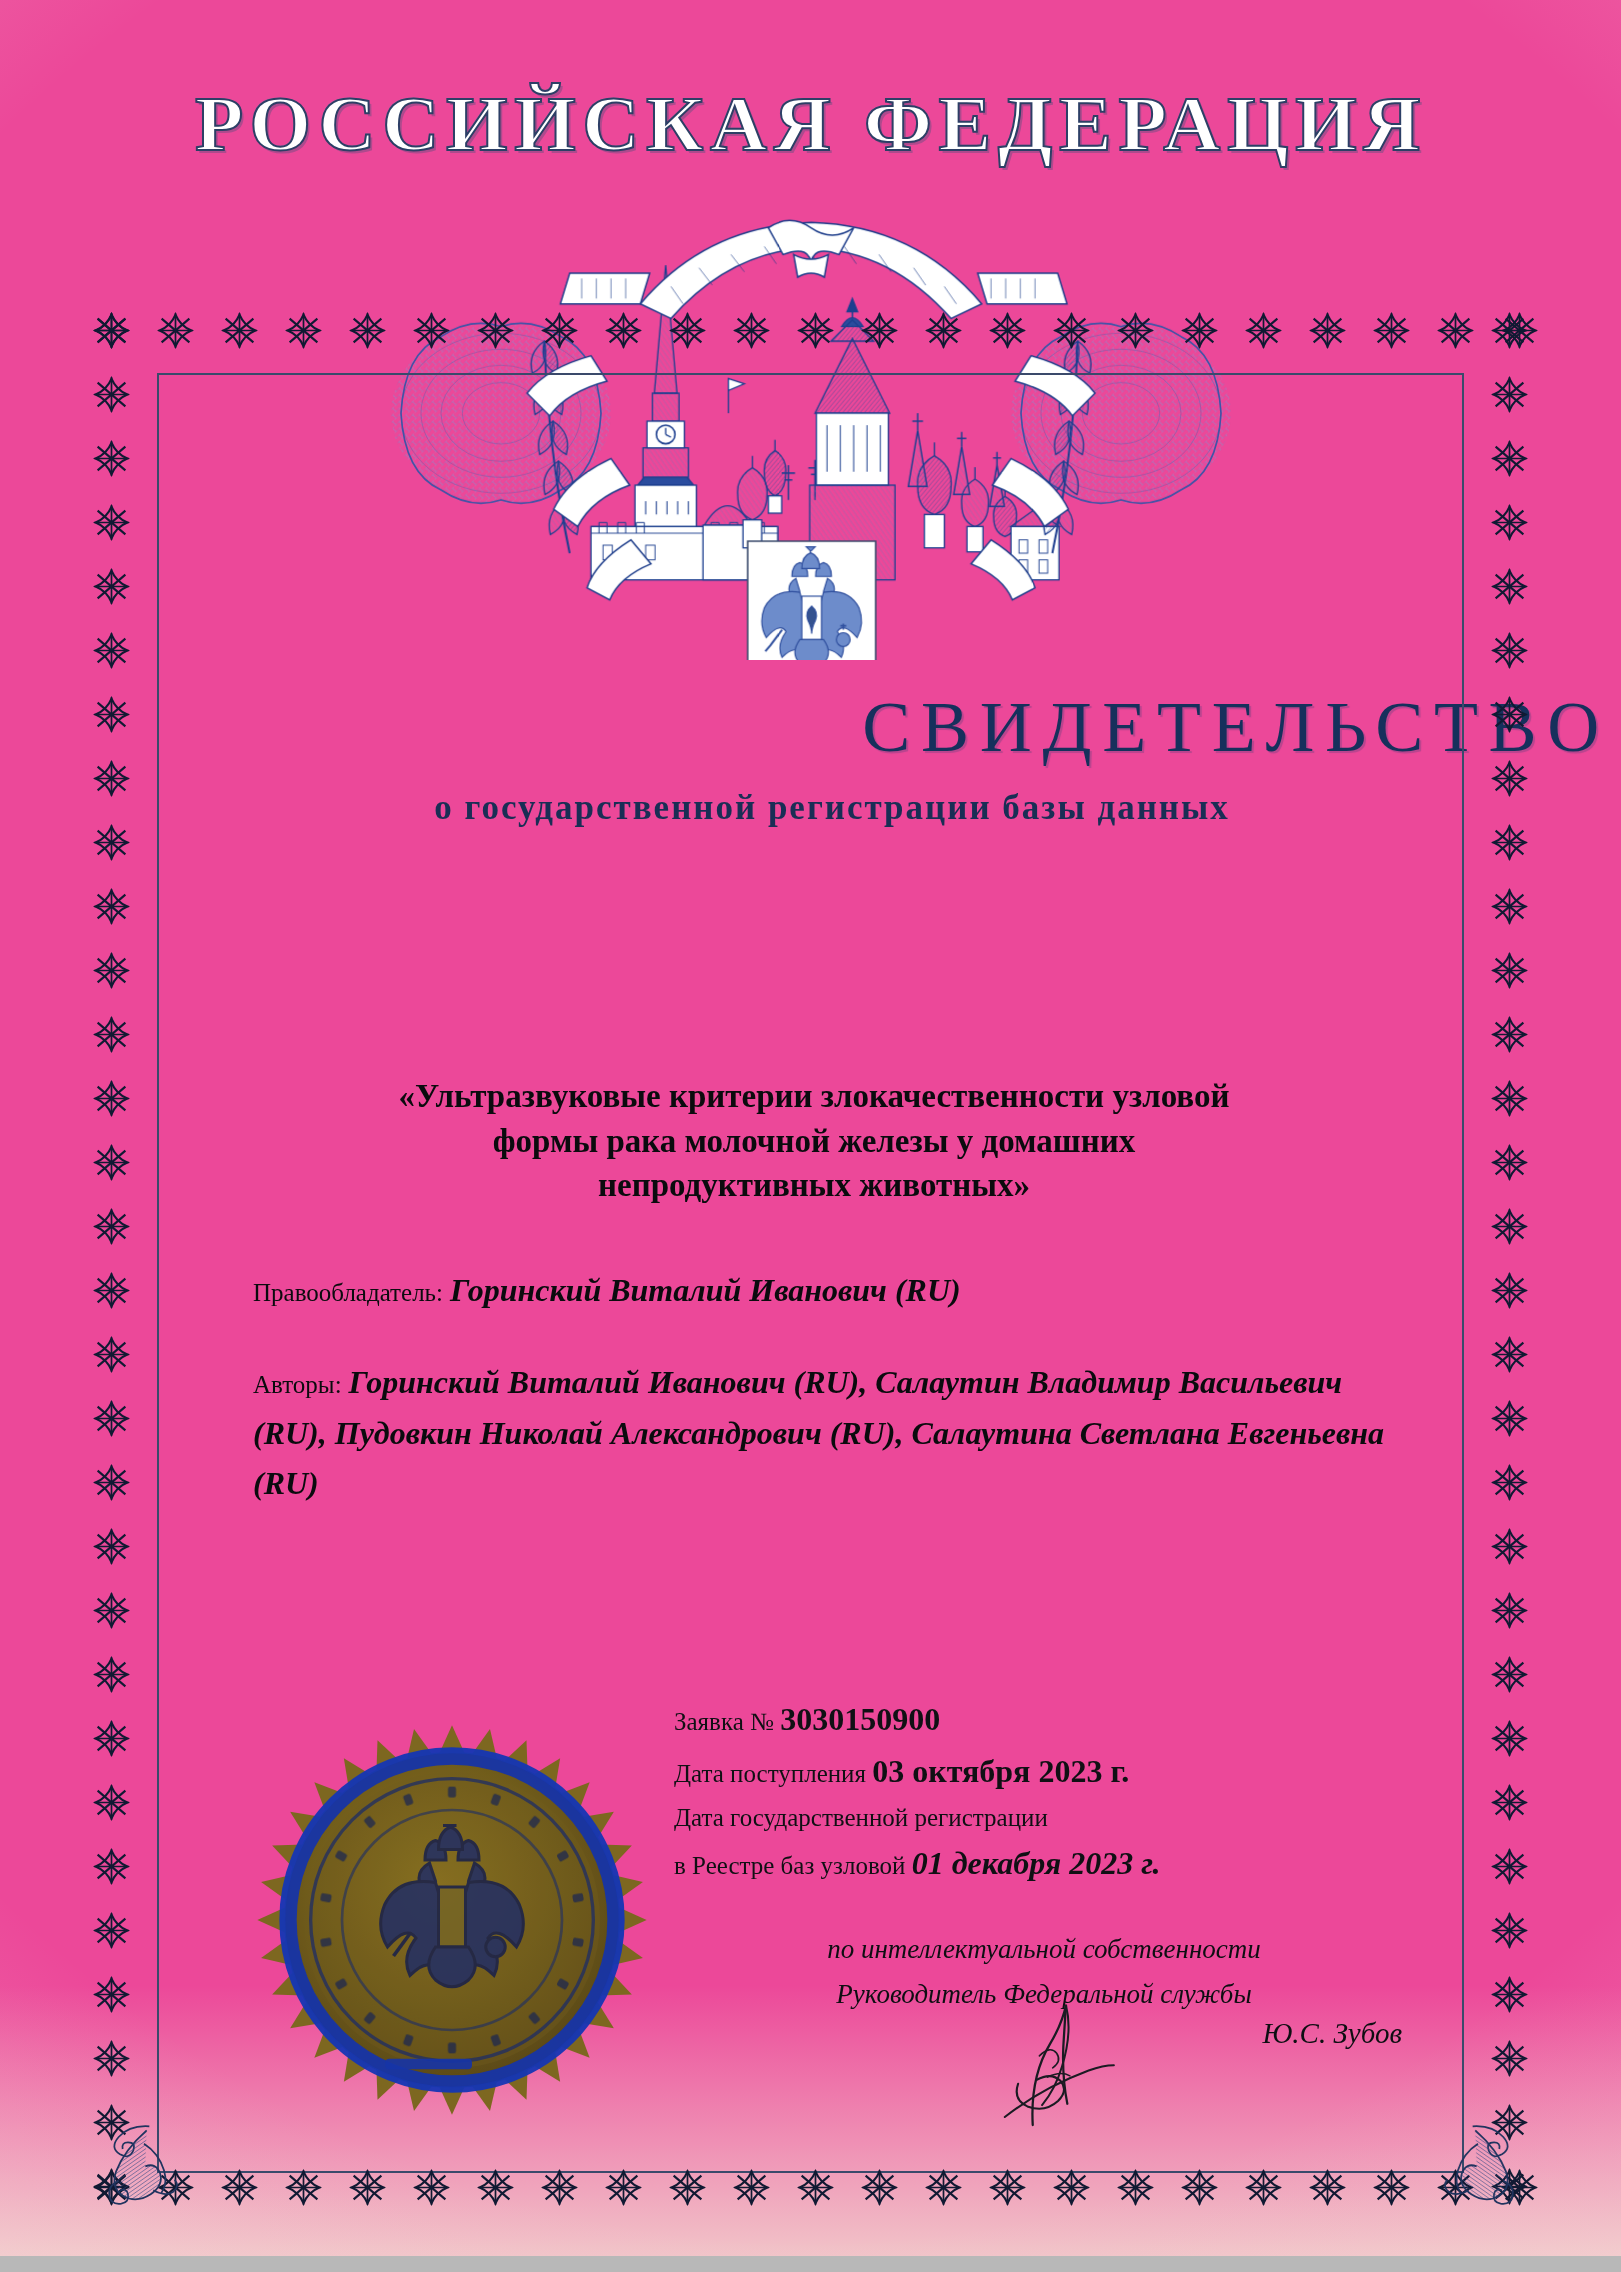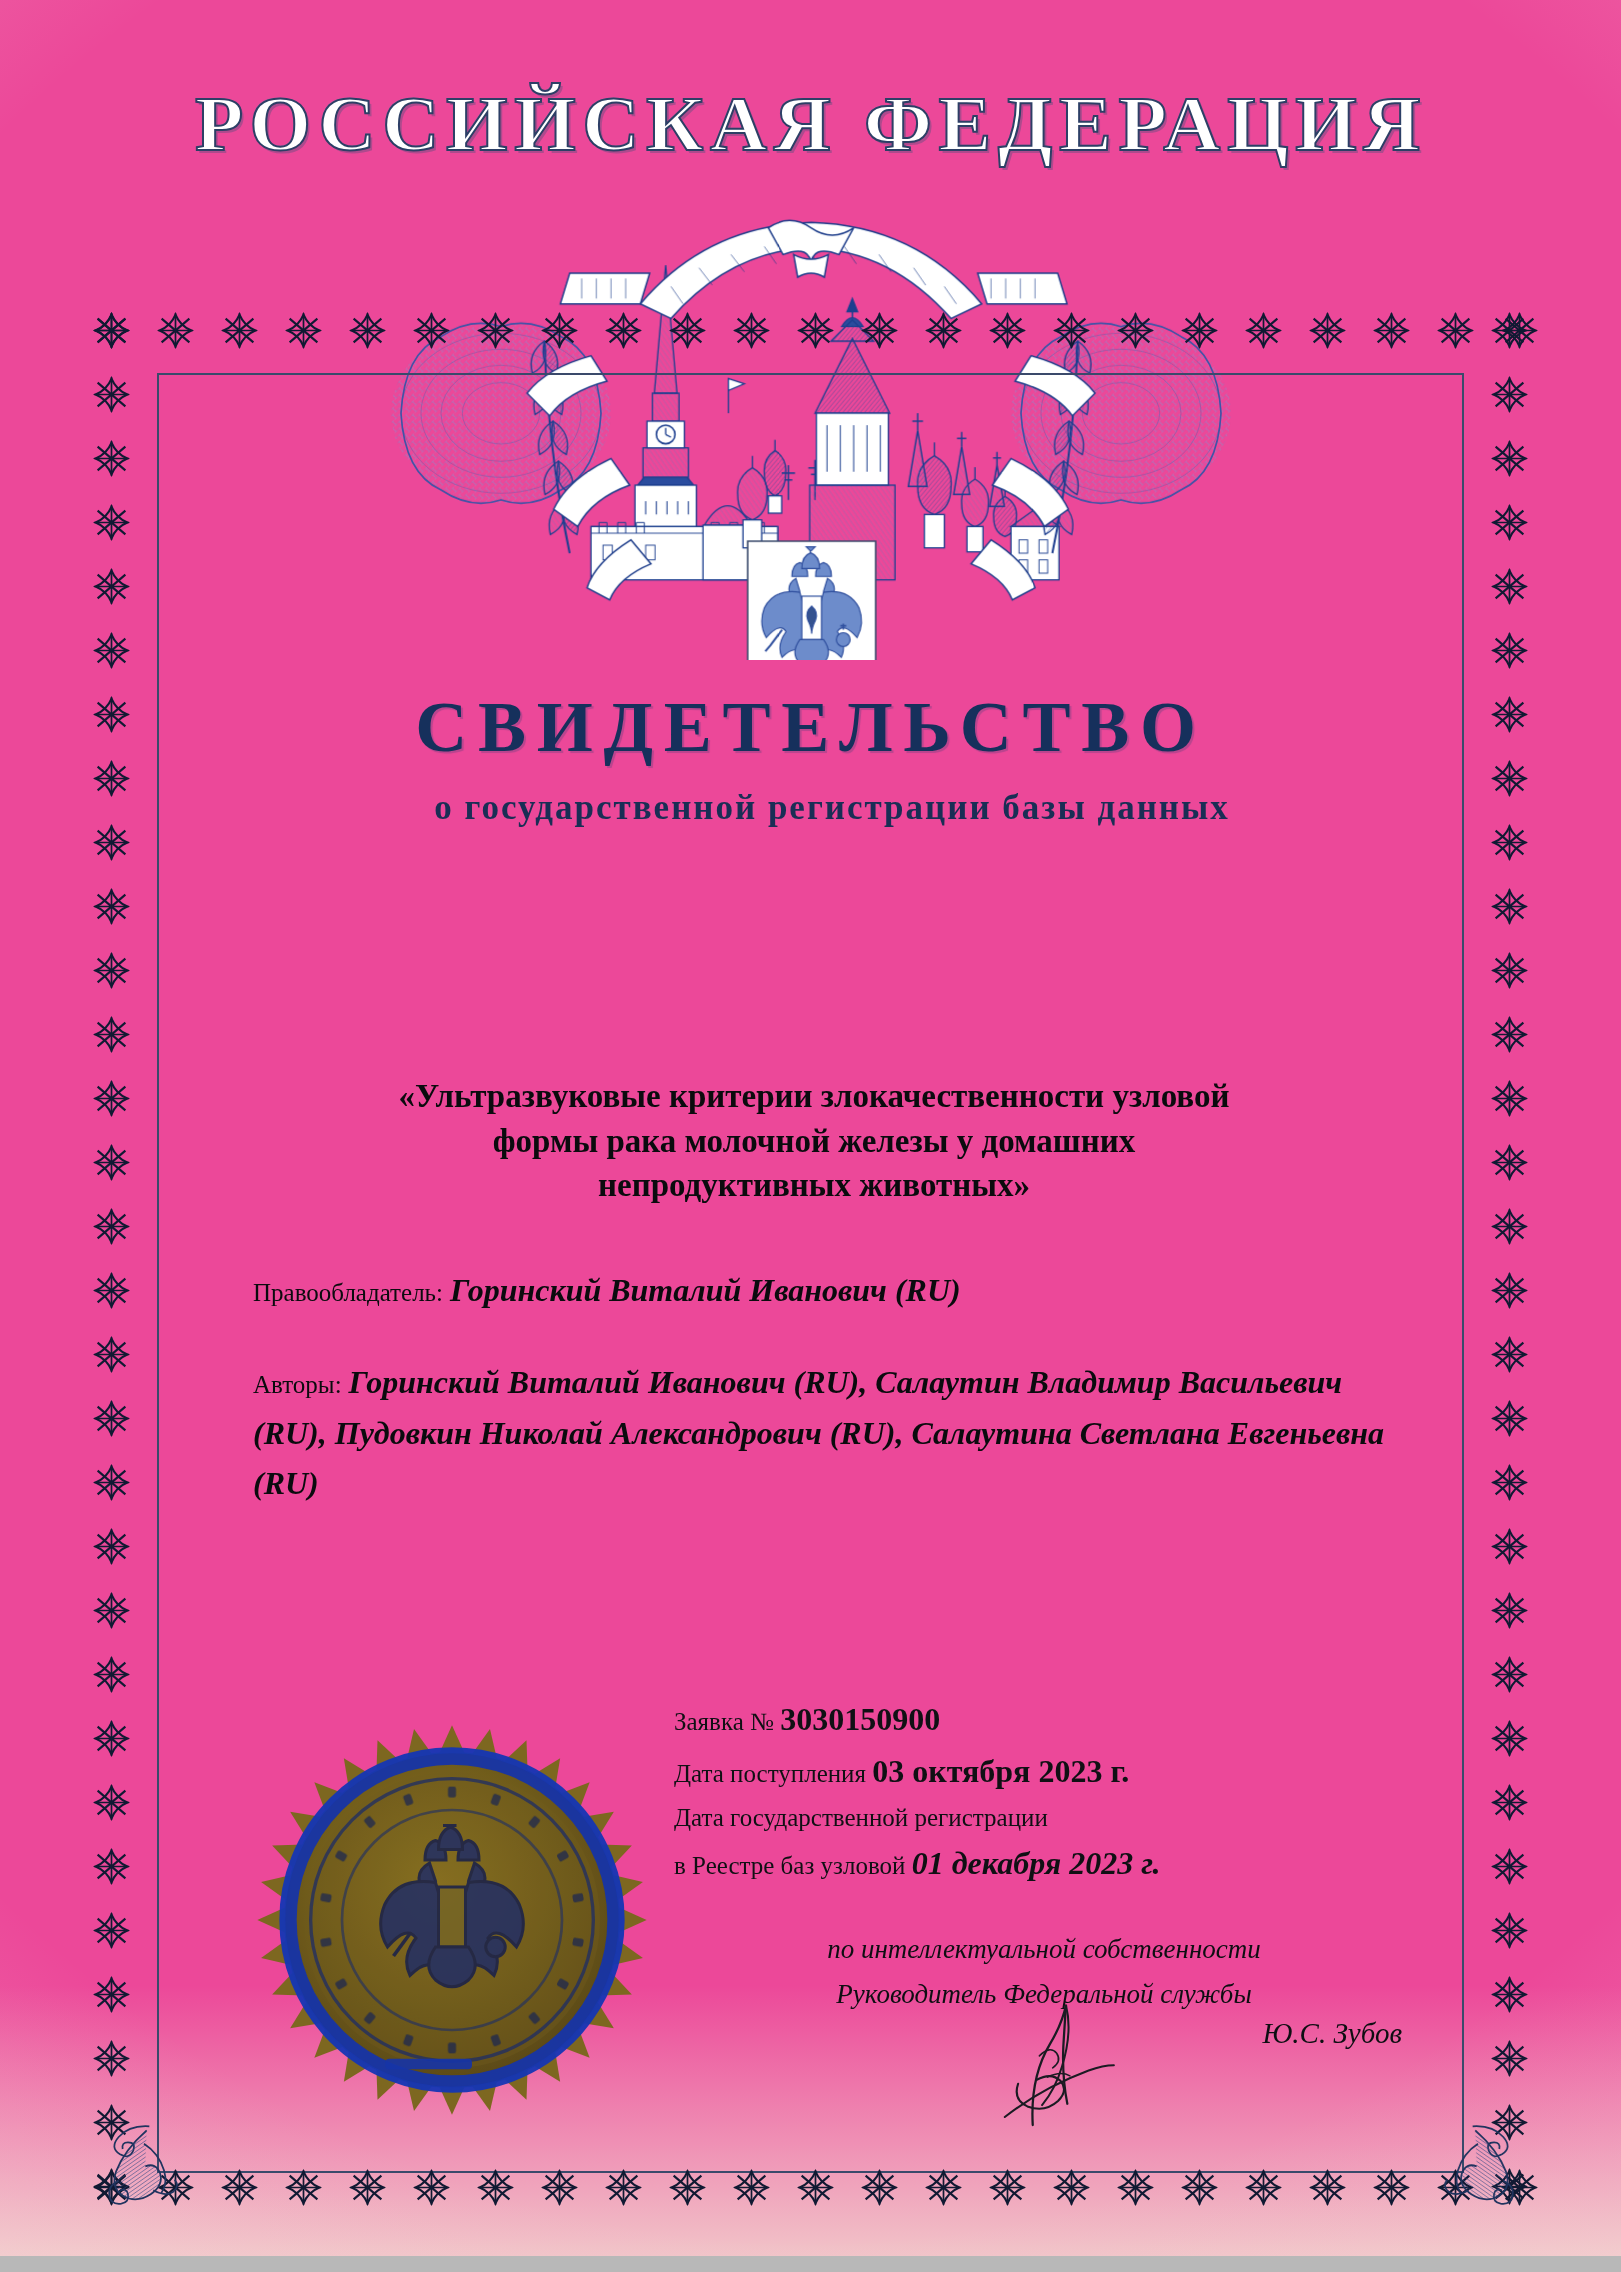--- a/index.html
+++ b/index.html
@@ -66,23 +66,23 @@
   #emblem{
     position:absolute;
     left:50%;top:193px;
     transform:translateX(-50%);
     width:840px;height:467px;
   }
   #emblem svg{display:block;width:100%;height:100%;}
 
   
   #svidetelstvo{
-    position:absolute;left:0;right:0;top:686px;
-    text-align:center;
-    font-size:72px;font-weight:700;
+    position:absolute;left:0;right:12px;top:686px;
+    text-align:right;
+    font-size:72px;font-weight:400;
     letter-spacing:10.7px;
     color:#16305c;
     text-shadow:2px 2px 0.7px rgba(40,60,110,0.25);
   }
   #subtitle{
     position:absolute;left:16px;right:0;top:788px;
     text-align:center;
     font-size:35px;font-weight:700;
     letter-spacing:2px;
     color:#1a2e55;

